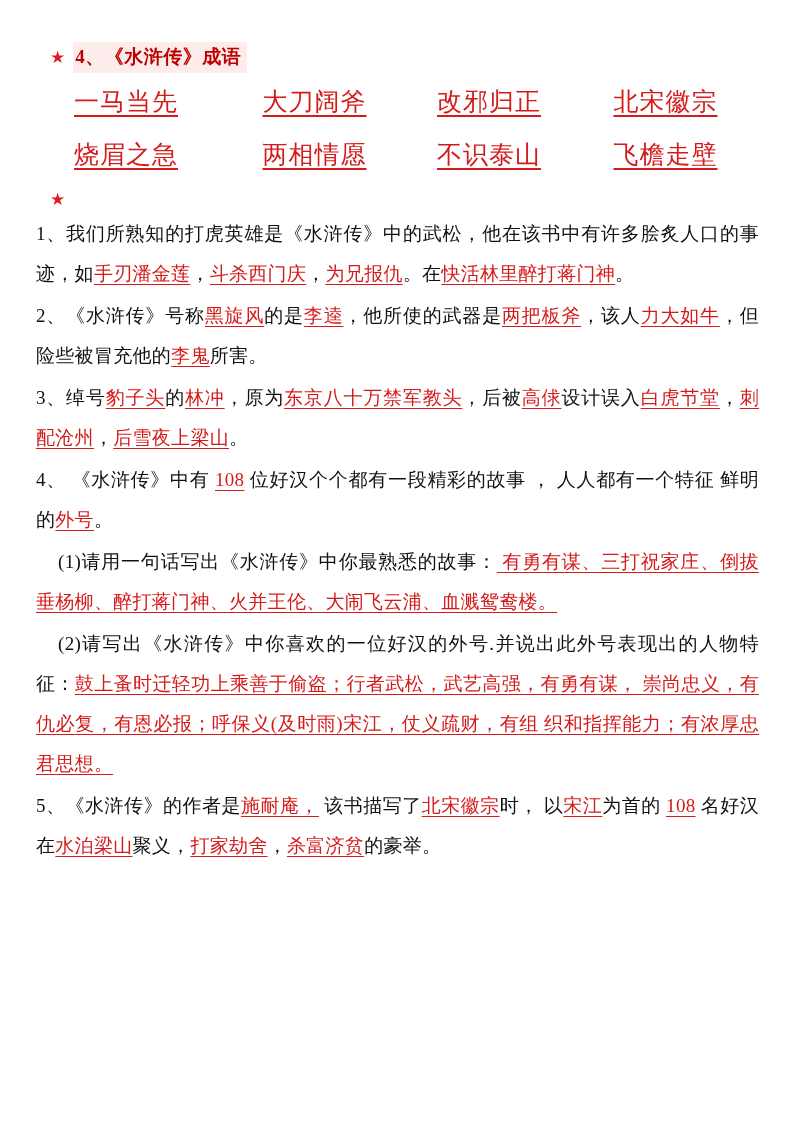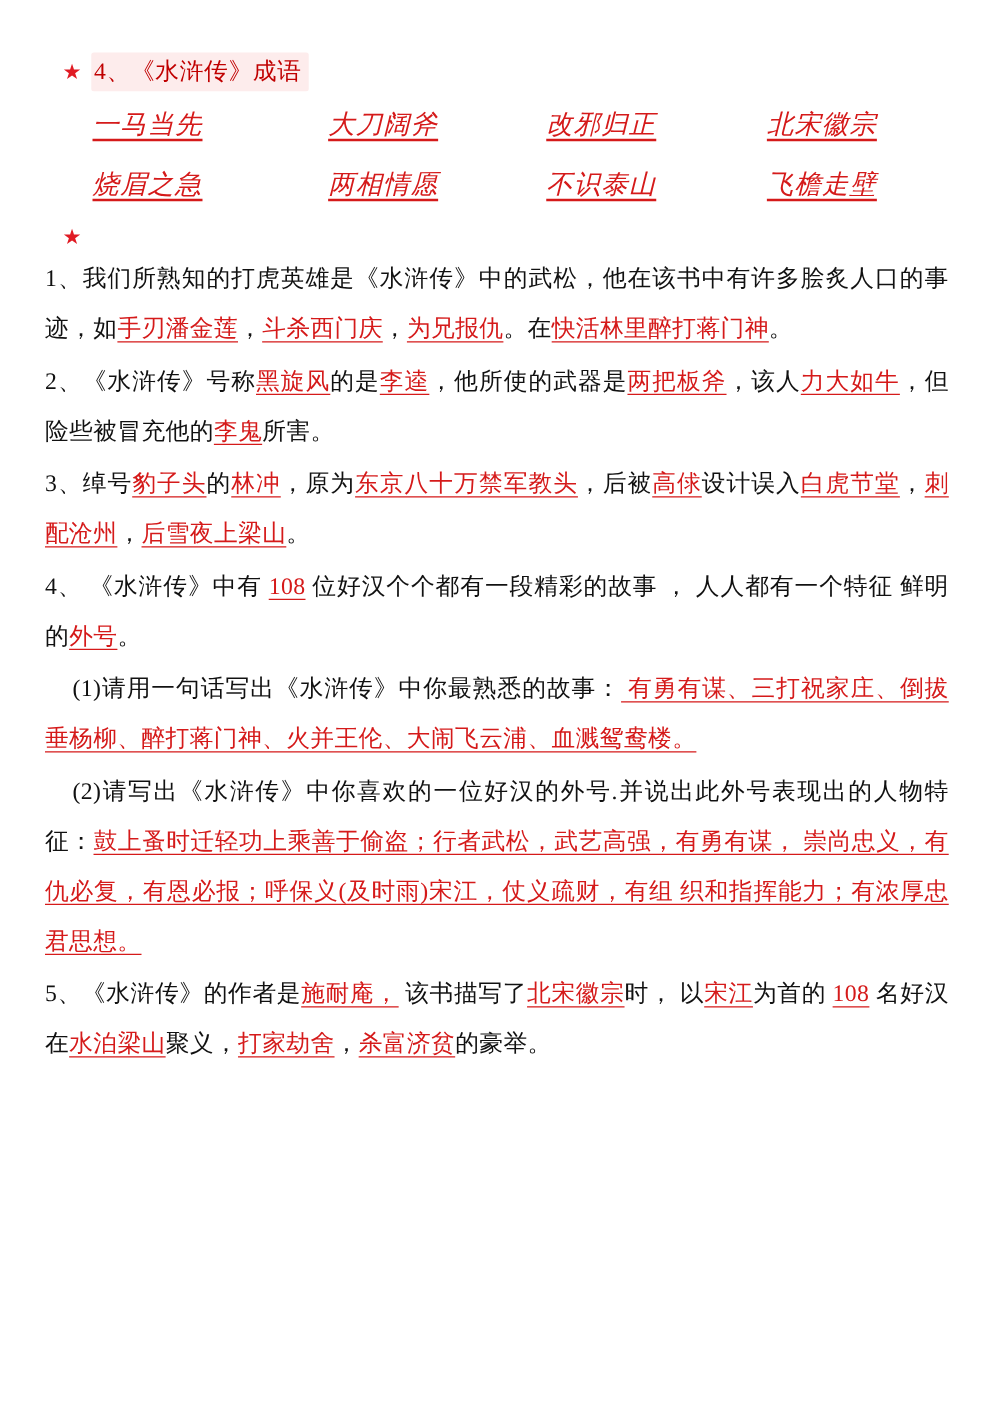--- a/index.html
+++ b/index.html
@@ -30,49 +30,48 @@
     margin: 0 0 6px 14px;
   }
   .heading .star {
     color: #e01b24;
     font-size: 17px;
     line-height: 1;
   }
   .heading .htext {
     color: #c00000;
     font-size: 19px;
-    font-weight: 400;
+    font-weight: 700;
     letter-spacing: 0.5px;
     background: #fdecec;
     padding: 2px 6px 3px 2px;
     border-radius: 2px;
   }
   .heading.second {
     margin-top: 18px;
   }
 
   
   .idiom-grid {
     margin: 12px 0 0 4px;
     width: 720px;
   }
   .idiom-row {
     display: flex;
     margin-bottom: 20px;
   }
   .idiom-cell {
     width: 158px;
-    font-size: 21px;
+    font-size: 25px;
     color: #d51a1a;
     letter-spacing: 1px;
     text-decoration: underline;
     text-decoration-color: #d51a1a;
     text-underline-offset: 5px;
     white-space: nowrap;
-    font-style: italic;
   }
   .idiom-cell.c1 { margin-left: 34px; }
   .idiom-cell.c2 { margin-left: 42px; }
   .idiom-cell.c3 { margin-left: 28px; }
   .idiom-cell.c4 { margin-left: 30px; }
 
   
   .para {
     font-size: 19px;
     line-height: 40px;

